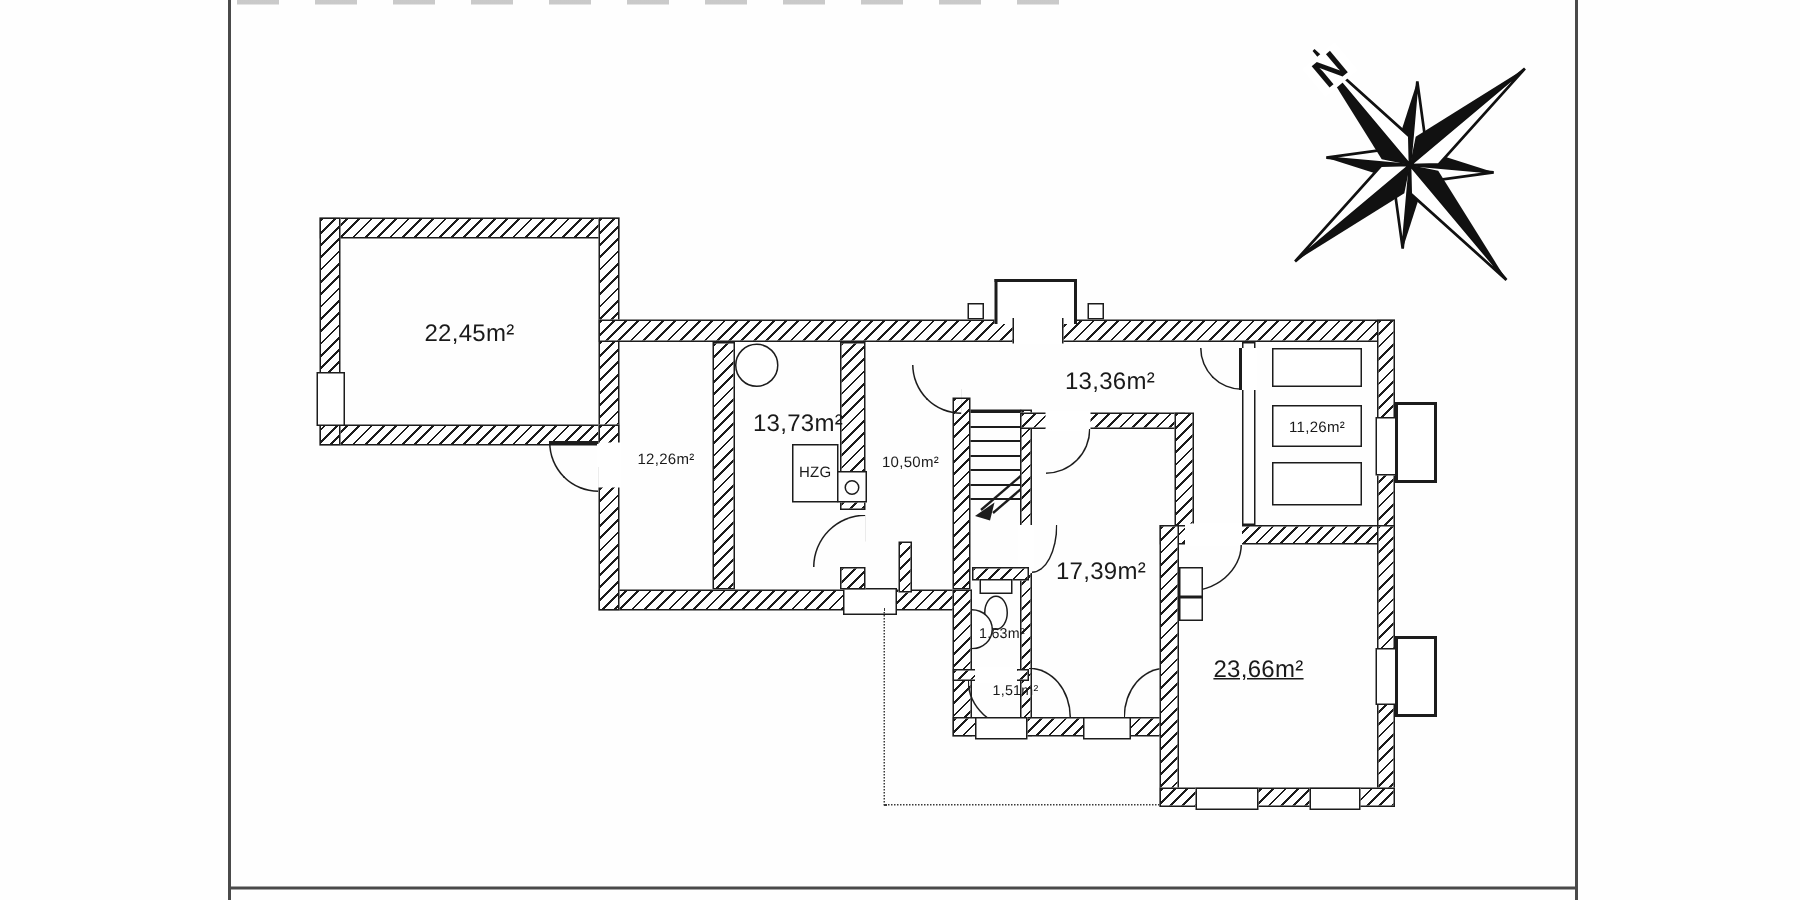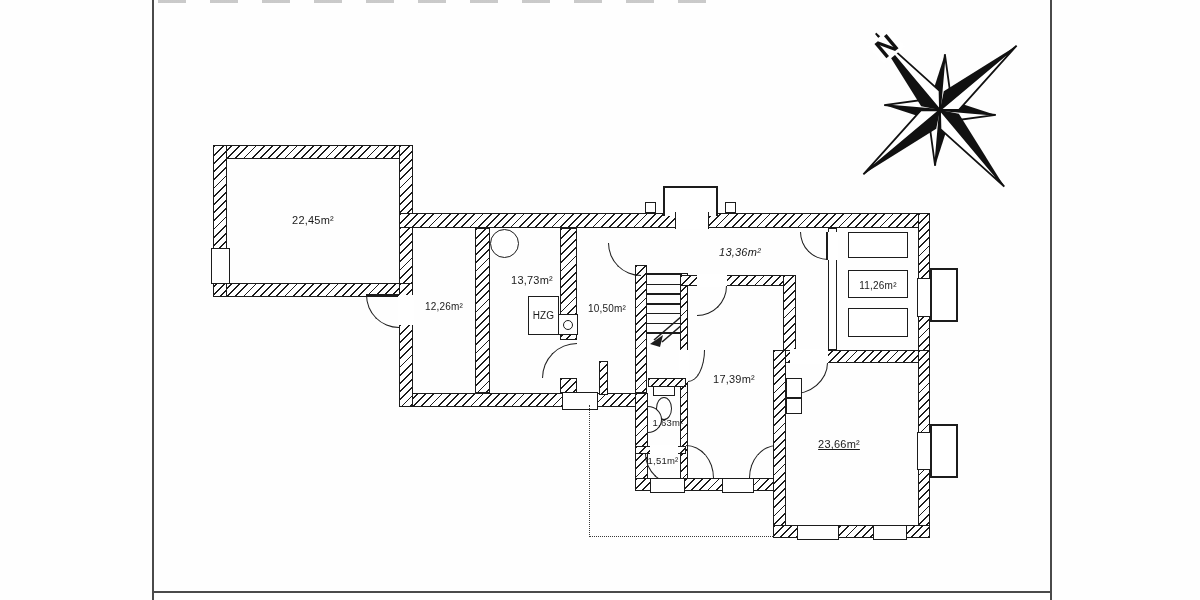--- a/index.html
+++ b/index.html
@@ -17,21 +17,21 @@
   .gapv{position:absolute;background:#fff;border-left:1px solid #1c1c1c;border-right:1px solid #1c1c1c;}
   
   .win{position:absolute;background:#fff;border:1px solid #1c1c1c;}
   
   .arc{position:absolute;box-sizing:border-box;background:transparent;}
   .arc.br{border-right:1.3px solid #1c1c1c;border-bottom:1.3px solid #1c1c1c;border-bottom-right-radius:100% 100%;}
   .arc.bl{border-left:1.3px solid #1c1c1c;border-bottom:1.3px solid #1c1c1c;border-bottom-left-radius:100% 100%;}
   .arc.tl{border-left:1.3px solid #1c1c1c;border-top:1.3px solid #1c1c1c;border-top-left-radius:100% 100%;}
   .arc.tr{border-right:1.3px solid #1c1c1c;border-top:1.3px solid #1c1c1c;border-top-right-radius:100% 100%;}
   .leaf{position:absolute;background:#1c1c1c;}
-  .lbl{position:absolute;font-size:11px;color:#1a1a1a;text-align:center;letter-spacing:.2px;white-space:nowrap;}
+  .lbl{position:absolute;font-size:16px;color:#1a1a1a;text-align:center;letter-spacing:.2px;white-space:nowrap;}
   .lbl.sm{font-size:9.5px;}
   .box{position:absolute;box-sizing:border-box;border:1.4px solid #1c1c1c;background:#fff;}
   .shelf{position:absolute;box-sizing:border-box;border:1.5px solid #1c1c1c;background:#fff;}
   .stairs{position:absolute;box-sizing:border-box;border-top:1.3px solid #1c1c1c;
      background:repeating-linear-gradient(180deg,#1c1c1c 0 1.4px,transparent 1.4px 9.7px);}
   .dotv{position:absolute;border-left:1.6px dotted #3a3a3a;}
   .doth{position:absolute;border-top:1.6px dotted #3a3a3a;}
   .frame{position:absolute;background:#4a4a4a;}
   .bump{position:absolute;box-sizing:border-box;border:2px solid #1c1c1c;background:#fff;}
   .post{position:absolute;box-sizing:border-box;border:1.4px solid #1c1c1c;background:#fff;}
@@ -155,26 +155,26 @@
   <div class="win" style="left:797px;top:525px;width:40px;height:13px;"></div>
   <div class="win" style="left:873px;top:525px;width:32px;height:13px;"></div>
 
   <div class="dotv" style="left:589px;top:405px;height:132px;"></div>
   <div class="doth" style="left:589px;top:536px;width:184px;"></div>
 
   <div class="lbl" style="left:253px;top:214px;width:120px;">22,45m²</div>
   <div class="lbl" style="left:410px;top:301px;width:68px;font-size:10px;">12,26m²</div>
   <div class="lbl" style="left:491px;top:274px;width:82px;">13,73m²</div>
   <div class="lbl" style="left:578px;top:303px;width:58px;font-size:10px;">10,50m²</div>
-  <div class="lbl" style="left:692px;top:246px;width:96px;font-style:italic;">13,36m²</div>
+  <div class="lbl" style="left:692px;top:246px;width:96px;">13,36m²</div>
   <div class="lbl" style="left:840px;top:280px;width:76px;font-size:10px;">11,26m²</div>
   <div class="lbl" style="left:695px;top:373px;width:78px;">17,39m²</div>
   <div class="lbl" style="left:800px;top:438px;width:78px;text-decoration:underline;">23,66m²</div>
   <div class="lbl sm" style="left:642px;top:417px;width:52px;">1,63m²</div>
-  <div class="lbl sm" style="left:637px;top:455px;width:52px;">1,51m²</div>
+  <div class="lbl sm" style="left:651px;top:455px;width:52px;">1,51m²</div>
 
   <svg class="abs" style="left:835px;top:5px;" width="210" height="210" viewBox="-105 -105 210 210">
     <g transform="rotate(-40)">
 
       <g transform="rotate(45)">
         <polygon points="0,-56 10,-12 0,0" fill="#fff" stroke="#111" stroke-width="1.8"></polygon>
         <polygon points="0,-56 -10,-12 0,0" fill="#111"></polygon>
       </g>
       <g transform="rotate(135)">
         <polygon points="0,-56 10,-12 0,0" fill="#fff" stroke="#111" stroke-width="1.8"></polygon>

